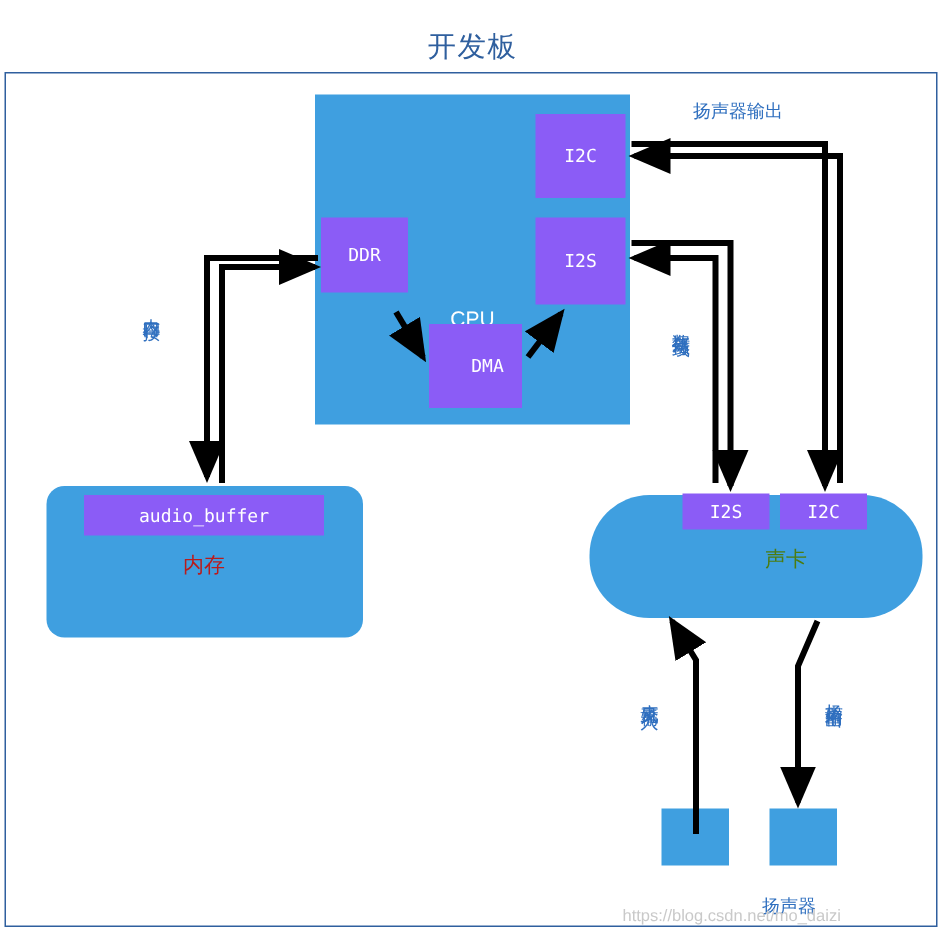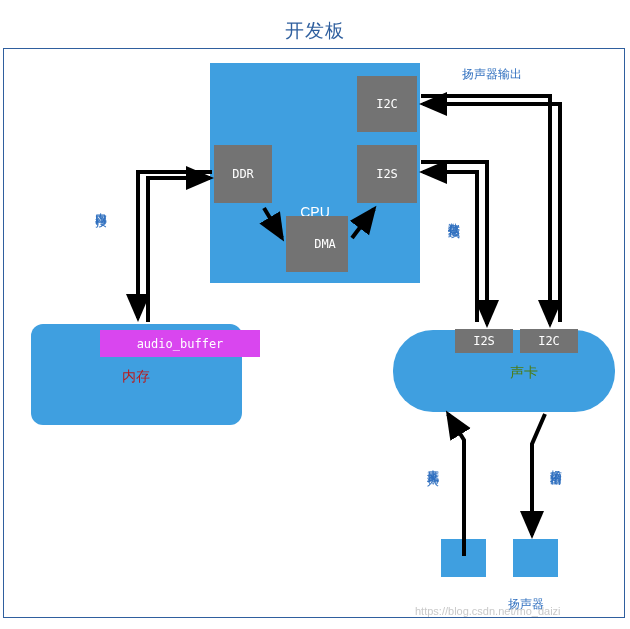--- a/index.html
+++ b/index.html
@@ -2,27 +2,27 @@
 <html><head>
 <meta charset="utf-8">
 <style>
   html,body{margin:0;padding:0;background:#ffffff;}
   body{width:630px;height:629px;position:relative;font-family:"Liberation Sans","DejaVu Sans",sans-serif;overflow:hidden;}
   .title{position:absolute;left:0;top:8px;width:630px;text-align:center;color:#2f5f9e;font-size:19px;letter-spacing:1px;margin-top:10px;}
   .outer-frame{position:absolute;left:3px;top:48px;width:622px;height:570px;border:1px solid #2f5f9e;box-sizing:border-box;}
   .box{position:absolute;box-sizing:border-box;display:flex;align-items:center;justify-content:center;}
   .cpu-block{left:210px;top:63px;width:210px;height:220px;background:#3f9fe0;}
   .cpu-label{position:absolute;left:285px;top:163px;width:60px;text-align:center;color:#ffffff;font-size:14px;margin-top:41px;}
-  .orange{background:#737373;color:#ffffff;font-size:12px;font-family:"DejaVu Sans Mono","Liberation Mono",monospace;}
+  .orange{background:#8b5cf6;color:#ffffff;font-size:12px;font-family:"DejaVu Sans Mono","Liberation Mono",monospace;}
   .i2c-cpu{left:357px;top:76px;width:60px;height:56px;}
-  .ddr{left:214px;top:145px;width:58px;height:58px;}
+  .ddr{left:214px;top:145px;width:58px;height:50px;}
   .i2s-cpu{left:357px;top:145px;width:60px;height:58px;}
   .dma{left:286px;top:216px;width:62px;height:56px;padding-left:16px;}
   .mem-block{left:31px;top:324px;width:211px;height:101px;background:#3f9fe0;border-radius:12px;}
-  .audio-buffer{position:absolute;left:56px;top:330px;width:160px;height:27px;background:#d946ef;display:flex;align-items:center;justify-content:center;color:#ffffff;font-size:12px;font-family:"DejaVu Sans Mono","Liberation Mono",monospace;margin-left:44px;}
+  .audio-buffer{position:absolute;left:56px;top:330px;width:160px;height:27px;background:#8b5cf6;display:flex;align-items:center;justify-content:center;color:#ffffff;font-size:12px;font-family:"DejaVu Sans Mono","Liberation Mono",monospace;}
   .mem-label{position:absolute;left:56px;top:368px;width:160px;text-align:center;color:#b91c1c;font-size:14px;}
   .sound-block{left:393px;top:330px;width:222px;height:82px;background:#3f9fe0;border-radius:40px;}
   .i2s-sc{left:455px;top:329px;width:58px;height:24px;}
   .i2c-sc{left:520px;top:329px;width:58px;height:24px;}
   .sound-label{position:absolute;left:413px;top:364px;width:222px;text-align:center;color:#4d7c0f;font-size:14px;}
   .mic-box{left:441px;top:539px;width:45px;height:38px;background:#3f9fe0;}
   .spk-box{left:513px;top:539px;width:45px;height:38px;background:#3f9fe0;}
   .lbl{position:absolute;color:#2f6fbf;font-size:12px;white-space:nowrap;}
   .lbl-mic{left:440px;top:596px;margin-top:40px;}
   .lbl-spk{left:508px;top:596px;}

